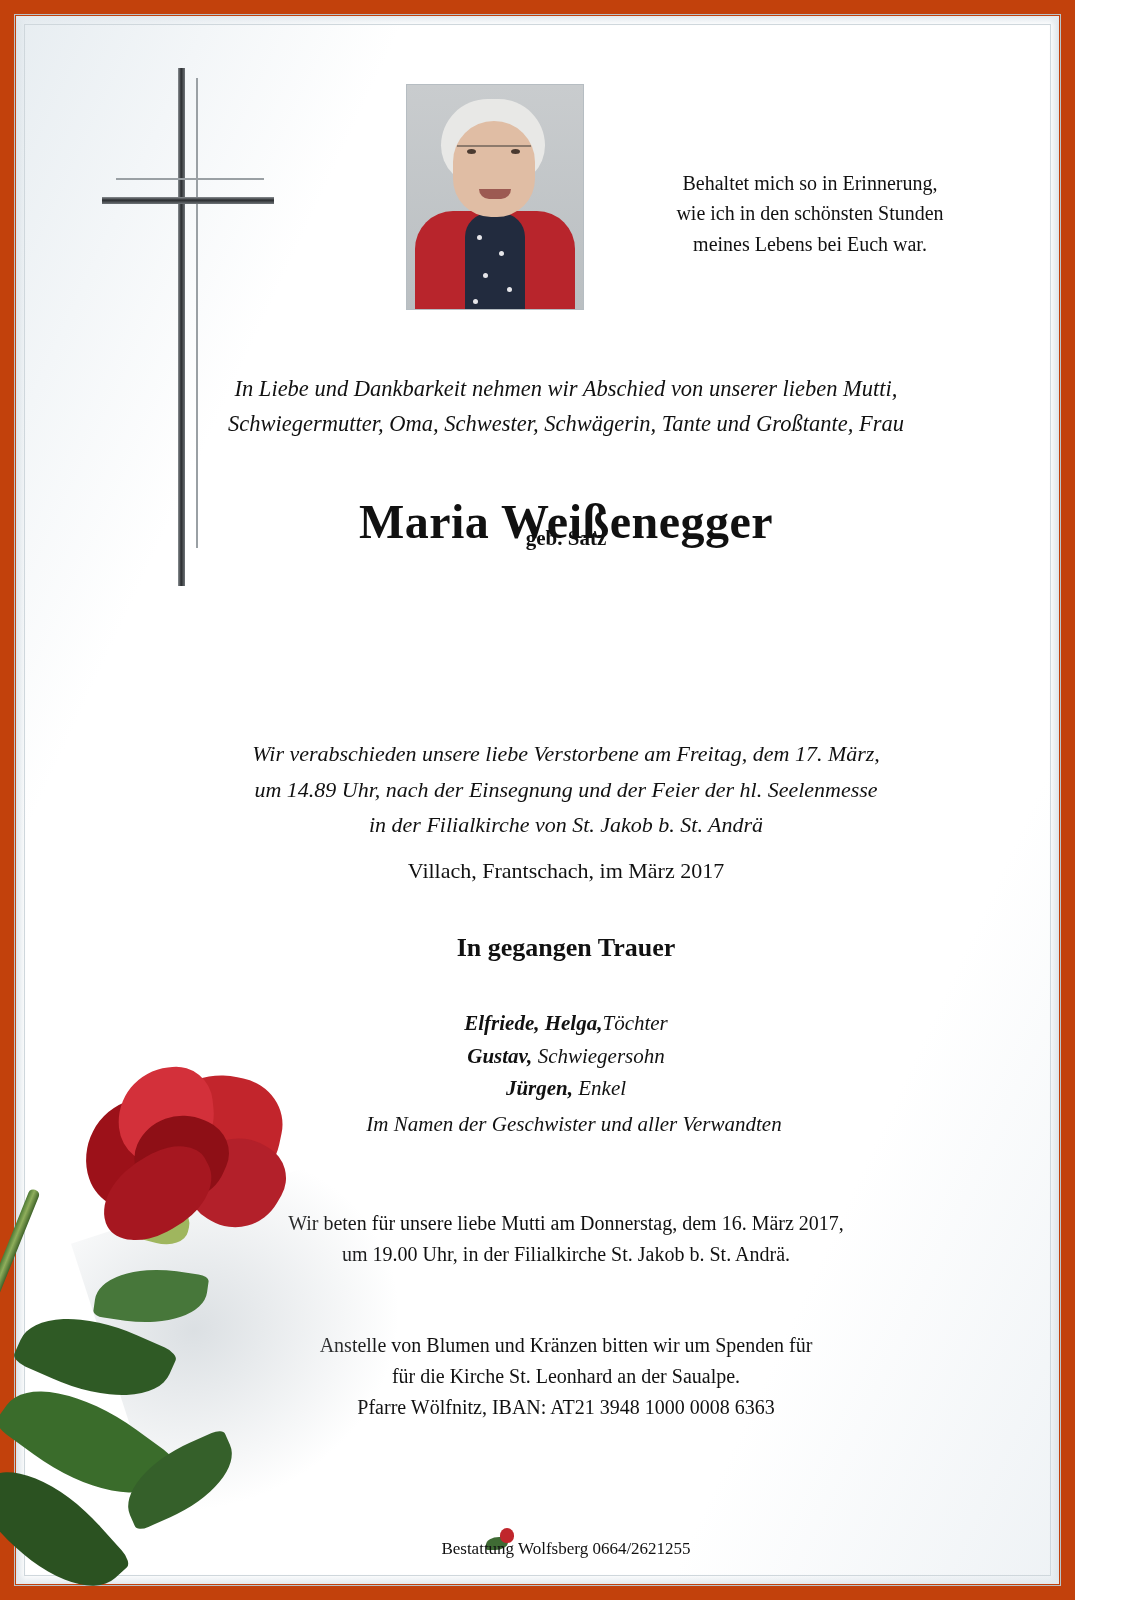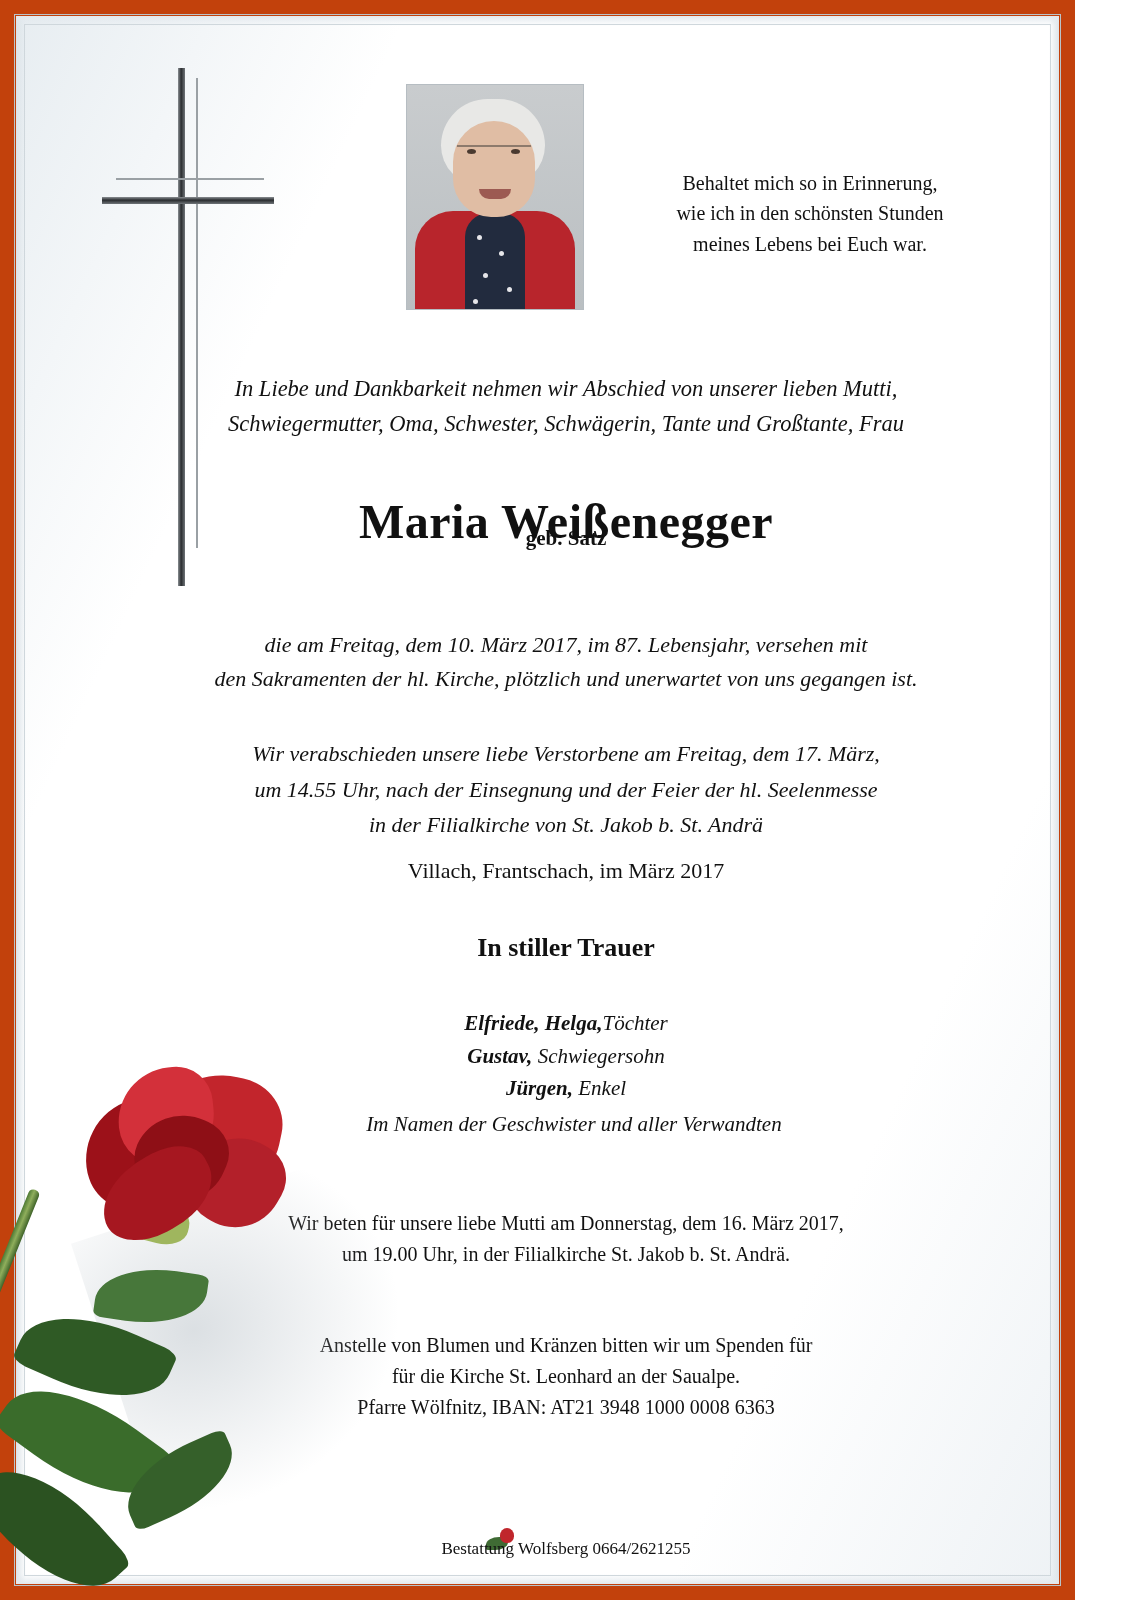--- a/index.html
+++ b/index.html
@@ -427,30 +427,28 @@
   <div class="motto" style="white-space: pre-line;">Behaltet mich so in Erinnerung,
 wie ich in den schönsten Stunden
 meines Lebens bei Euch war.</div>
 
   <div class="txt intro" style="white-space: pre-line;">In Liebe und Dankbarkeit nehmen wir Abschied von unserer lieben Mutti,
 Schwiegermutter, Oma, Schwester, Schwägerin, Tante und Großtante, Frau</div>
 
   <div class="txt name">Maria Weißenegger</div>
   <div class="txt maiden">geb. Satz</div>
 
-  <div class="txt death" style="white-space: pre-line;">die am Freitag, dem 10. März 2017, im 87. Lebensjahr, versehen mit
-den Sakramenten der hl. Kirche, plötzlich und unerwartet von uns gegangen ist.</div>
 
   <div class="txt funeral" style="white-space: pre-line;">Wir verabschieden unsere liebe Verstorbene am Freitag, dem 17. März,
-um 14.55 Uhr,  nach der Einsegnung und der Feier der hl. Seelenmesse
+um 14.89 Uhr,  nach der Einsegnung und der Feier der hl. Seelenmesse
 in der Filialkirche von St. Jakob b. St. Andrä</div>
 
   <div class="txt place-date">Villach,  Frantschach,  im März 2017</div>
 
-  <div class="txt mourning-title">In stiller Trauer</div>
+  <div class="txt mourning-title">In gegangen Trauer</div>
 
   <div class="txt family">
     <div>
       <b>Elfriede, Helga,</b><span>Töchter</span>
     </div>
     <div>
       <b>Gustav,</b><span> Schwiegersohn</span>
     </div>
     <div>
       <b>Jürgen,</b><span> Enkel</span>

